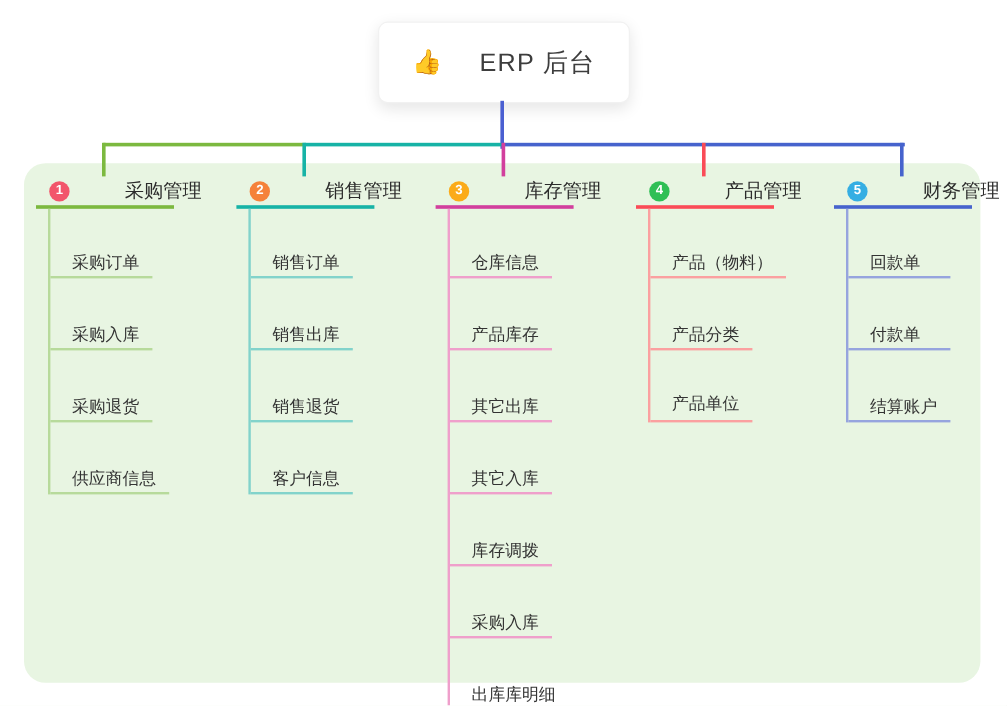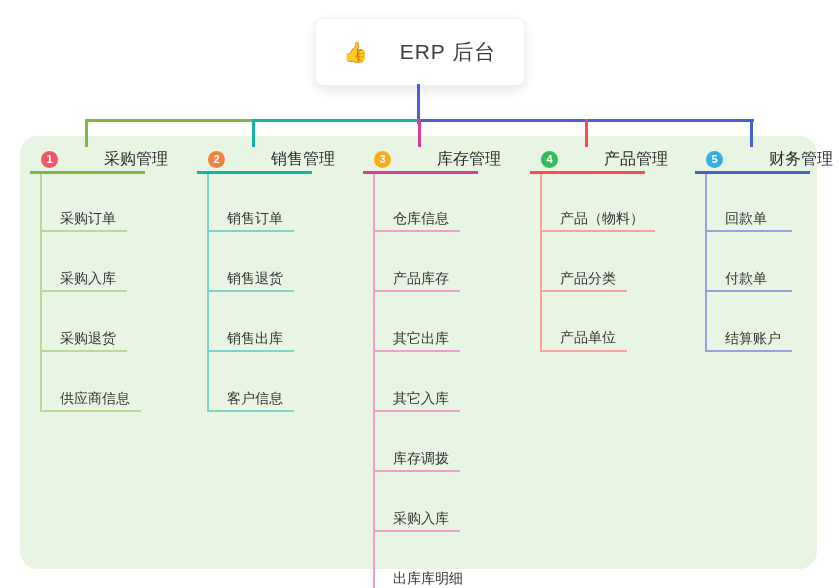--- a/index.html
+++ b/index.html
@@ -79,24 +79,24 @@
       <div class="branch" style="left: 197px;">
         <div class="branch-title" style="border-bottom-color: rgb(23, 179, 166);">
           <span class="badge" style="background: rgb(245, 130, 58);">2</span>
           <span class="branch-label">销售管理</span>
         </div>
         <div class="children" style="border-left-color: rgb(130, 211, 203);">
           <div class="child" style="border-bottom-color: rgb(130, 211, 203); text-align: right;">
             <span class="child-label">销售订单</span>
           </div>
           <div class="child" style="border-bottom-color: rgb(130, 211, 203);">
-            <span class="child-label">销售退货</span>
+            <span class="child-label">销售出库</span>
           </div>
           <div class="child" style="border-bottom-color: rgb(130, 211, 203);">
-            <span class="child-label">销售出库</span>
+            <span class="child-label">销售退货</span>
           </div>
           <div class="child" style="border-bottom-color: rgb(130, 211, 203);">
             <span class="child-label">客户信息</span>
           </div>
         </div>
       </div>
       <div class="branch" style="left: 363px;">
         <div class="branch-title" style="border-bottom-color: rgb(210, 63, 157);">
           <span class="badge" style="background: rgb(251, 171, 25);">3</span>
           <span class="branch-label">库存管理</span>

